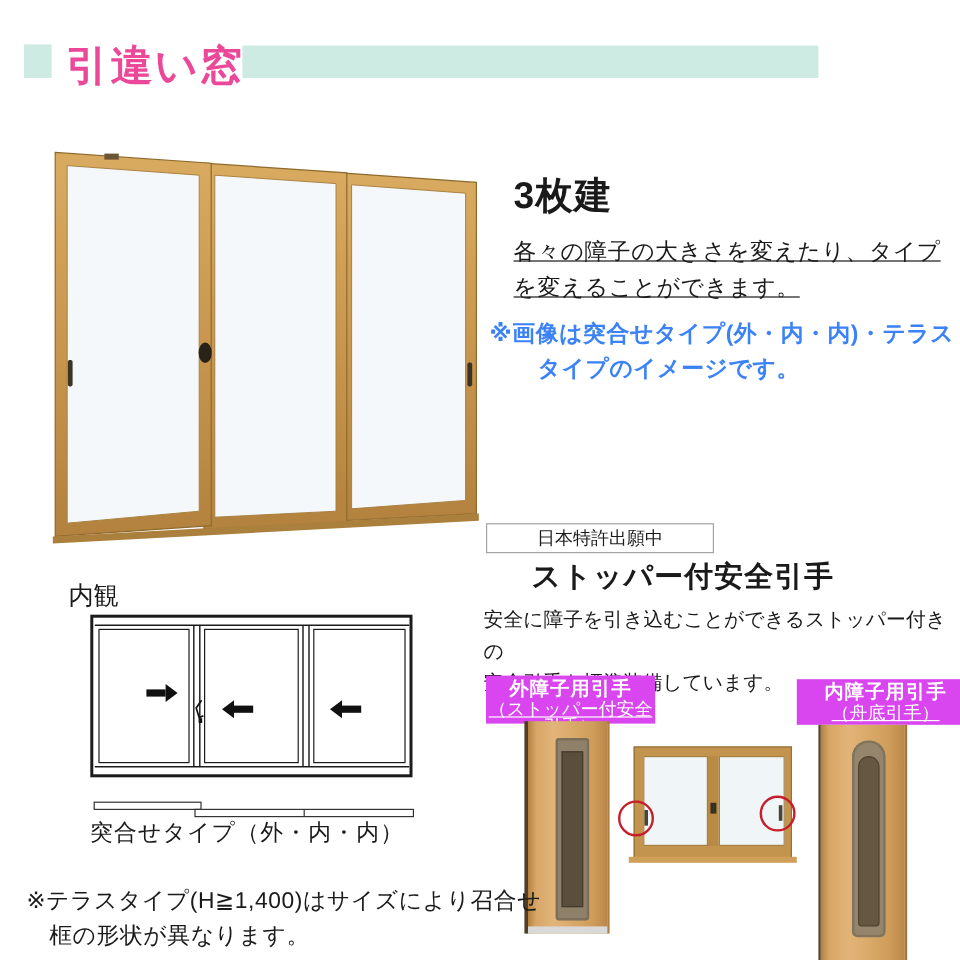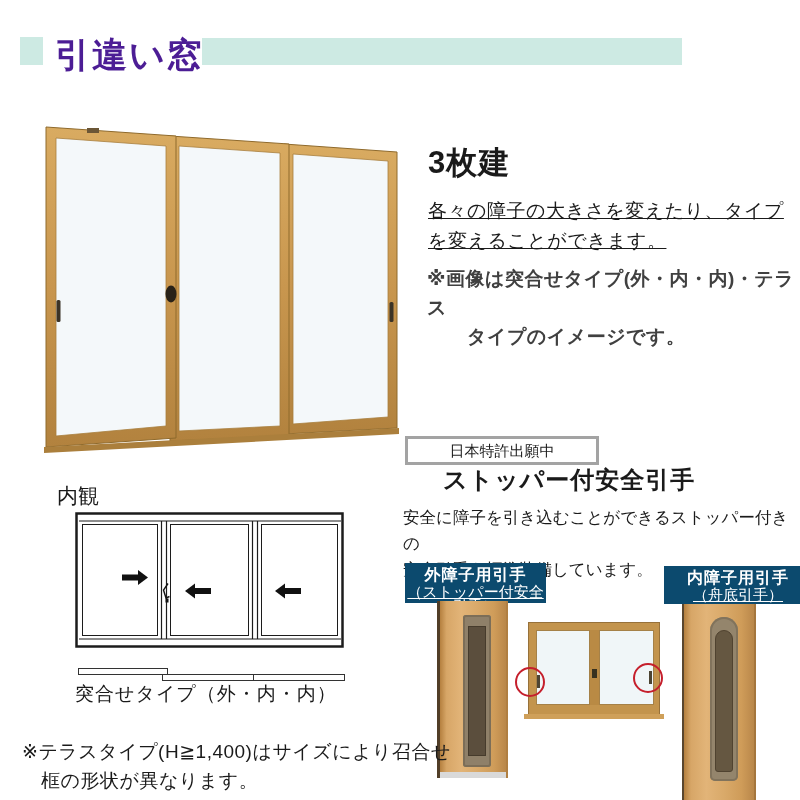--- a/index.html
+++ b/index.html
@@ -6,44 +6,44 @@
   body{
     width:800px;height:800px;background:#ffffff;
     font-family:"Liberation Sans","DejaVu Sans",sans-serif;
     color:#1a1a1a;
   }
   .page{position:relative;width:800px;height:800px;overflow:hidden;background:#fff;}
   .abs{position:absolute;}
 
   
   .title-square{left:20px;top:37px;width:23px;height:28px;background:#cdeae3;}
-  .page-title{left:55px;top:32px;font-size:35px;font-weight:bold;letter-spacing:2px;color:#4c1d95;}
+  .page-title{left:55px;top:32px;font-size:35px;font-weight:bold;letter-spacing:2px;color:#ec4899;}
   .title-band{left:202px;top:38px;width:480px;height:27px;background:#cdeae3;}
 
   
   .art{left:0;top:0;width:800px;height:800px;pointer-events:none;}
 
   
   .h-3mai{left:428px;top:142px;font-size:31px;font-weight:bold;letter-spacing:1px;}
   .desc{left:428px;top:196px;font-size:19px;line-height:30px;letter-spacing:0.5px;text-decoration:underline;}
-  .note{left:427px;top:264px;font-size:19px;font-weight:bold;line-height:29px;color:#404040;letter-spacing:0.5px;}
+  .note{left:408px;top:264px;font-size:19px;font-weight:bold;line-height:29px;color:#3b82f6;letter-spacing:0.5px;}
   .note .indent{margin-left:40px;}
 
   
   .naikan-label{left:57px;top:482px;font-size:21px;font-weight:normal;}
   .plan-caption{left:75px;top:681px;width:272px;font-size:19px;letter-spacing:1px;}
 
   
-  .patent{left:405px;top:436px;width:188px;height:23px;border:3px solid #a3a3a3;
+  .patent{left:405px;top:436px;width:188px;height:23px;border:1px solid #a3a3a3;
           text-align:center;font-size:15px;line-height:23px;box-sizing:content-box;}
   .safety-h{left:403px;top:464px;font-size:24px;font-weight:bold;letter-spacing:1px;margin-left:40px;}
   .safety-desc{left:403px;top:504px;font-size:16.5px;line-height:26px;}
 
   
-  .plabel{background:#0c4a6e;color:#fff;text-align:center;}
+  .plabel{background:#d946ef;color:#fff;text-align:center;}
   .plabel-left{left:405px;top:563px;width:141px;height:40px;}
   .plabel-right{left:664px;top:566px;width:148px;height:38px;}
   .plabel .t1{font-size:16px;line-height:20px;padding-top:2px;font-weight:bold;letter-spacing:1px;}
   .plabel .t2{font-size:15px;line-height:14px;letter-spacing:0;text-decoration:underline;}
 
   
   .wood{background:linear-gradient(90deg,#b5803f 0%,#d7a667 10%,#e2b478 32%,#d9a969 58%,#cf9c59 82%,#b9874a 100%);
         box-sizing:border-box;}
   .wood-left{left:437px;top:601px;width:71px;height:177px;border-left:3px solid #513e28;border-right:2px solid #b07f42;}
   .wood-left .photo-edge{position:absolute;left:0;bottom:0;width:100%;height:6px;background:#d9d9d9;}

